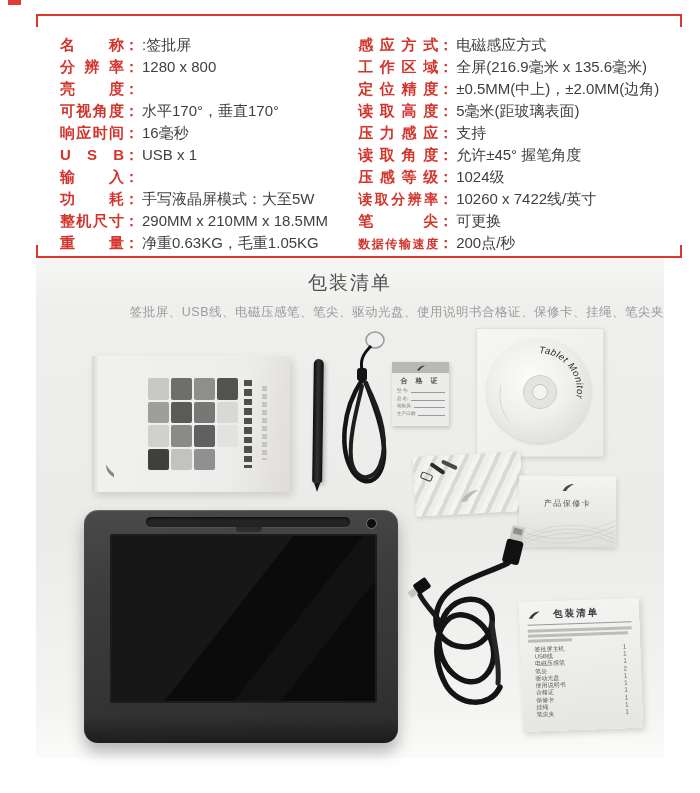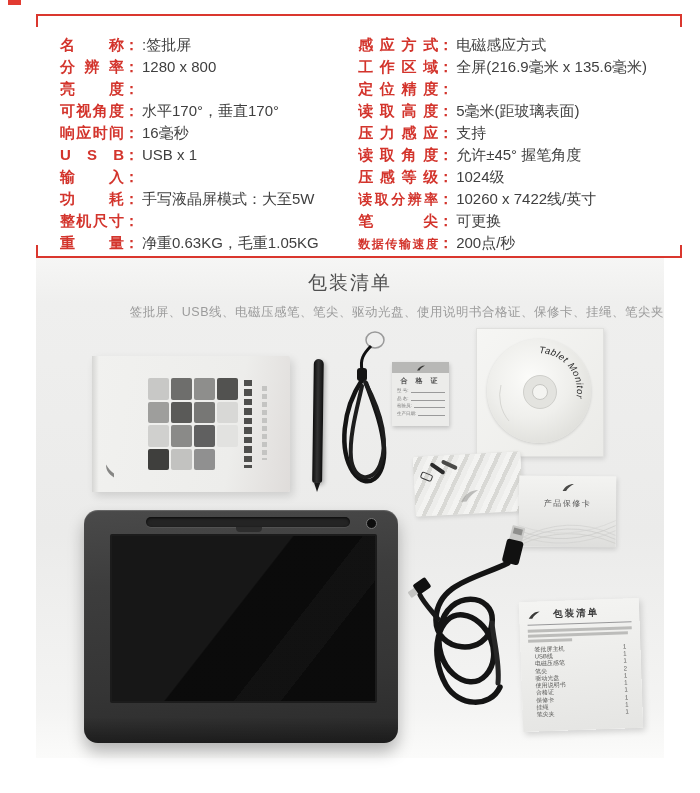--- a/index.html
+++ b/index.html
@@ -183,20 +183,21 @@
           <span class="spec-colon">：</span>
         </div>
         <div class="spec-row">
           <span class="spec-label">功 耗</span>
           <span class="spec-colon">：</span>
           <span class="spec-value">手写液晶屏模式：大至5W</span>
         </div>
         <div class="spec-row">
           <span class="spec-label">整机尺寸</span>
           <span class="spec-colon">：</span>
+          <span class="spec-value">290MM x 210MM x 18.5MM</span>
         </div>
         <div class="spec-row">
           <span class="spec-label">重 量</span>
           <span class="spec-colon">：</span>
           <span class="spec-value">净重0.63KG，毛重1.05KG</span>
         </div>
       </div>
     <div class="col col-right">
 
     <div class="spec-row">
@@ -205,20 +206,21 @@
           <span class="spec-value">电磁感应方式</span>
         </div>
         <div class="spec-row">
           <span class="spec-label">工作区域</span>
           <span class="spec-colon">：</span>
           <span class="spec-value">全屏(216.9毫米 x 135.6毫米)</span>
         </div>
         <div class="spec-row">
           <span class="spec-label">定位精度</span>
           <span class="spec-colon">：</span>
+          <span class="spec-value">±0.5MM(中上)，±2.0MM(边角)</span>
         </div>
         <div class="spec-row">
           <span class="spec-label">读取高度</span>
           <span class="spec-colon">：</span>
           <span class="spec-value">5毫米(距玻璃表面)</span>
         </div>
         <div class="spec-row">
           <span class="spec-label">压力感应</span>
           <span class="spec-colon">：</span>
           <span class="spec-value">支持</span>

